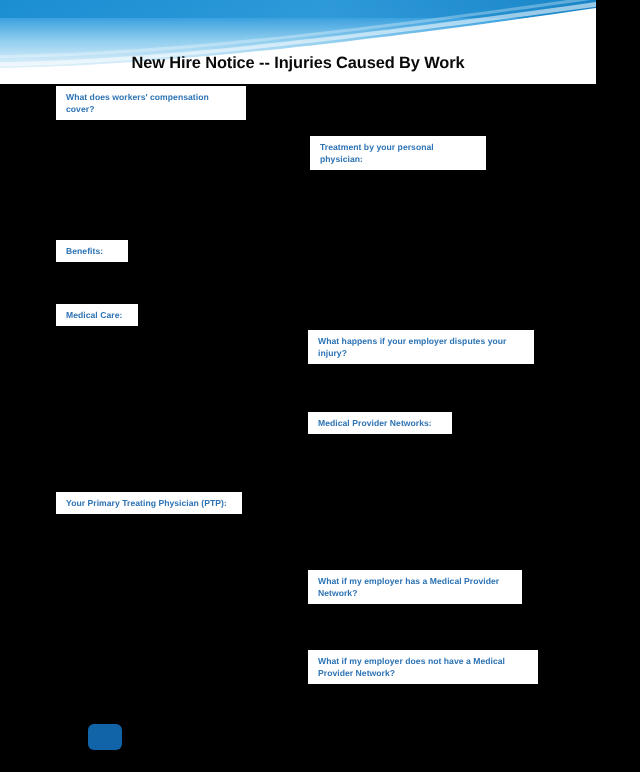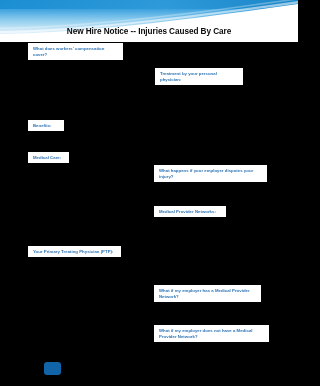--- a/index.html
+++ b/index.html
@@ -97,21 +97,21 @@
       <rect x="0" y="0" width="298" height="42" fill="url(#skyGrad)"></rect>
       <rect x="0" y="0" width="298" height="9" fill="url(#skyGrad2)" opacity="0.95"></rect>
 
       <path d="M0 42 L0 34 C 70 33, 160 24, 298 4 L298 42 Z" fill="#ffffff"></path>
 
       <path d="M0 31 C 72 30, 162 20, 298 1 L298 3.4 C 160 22, 70 32, 0 33.2 Z" fill="#ffffff" opacity="0.55"></path>
       <path d="M0 27.5 C 80 26.5, 170 16, 298 -2 L298 -0.4 C 170 17.6, 80 28.1, 0 29 Z" fill="#ffffff" opacity="0.3"></path>
     </svg>
   </div>
 
-  <div id="page-title" style="color: rgb(10, 10, 10);">New Hire Notice -- Injuries Caused By Care</div>
+  <div id="page-title" style="color: rgb(10, 10, 10);">New Hire Notice -- Injuries Caused By Work</div>
 
   <div class="callout" id="c-cover" style="background: rgb(255, 255, 255); color: rgb(46, 116, 181);">
     <span>What does workers' compensation cover?</span>
   </div>
 
   <div class="callout" id="c-treatment" style="background: rgb(255, 255, 255); color: rgb(46, 116, 181);">
     <span>Treatment by your personal physician:</span>
   </div>
 
   <div class="callout" id="c-benefits" style="background: rgb(255, 255, 255); color: rgb(46, 116, 181);">

